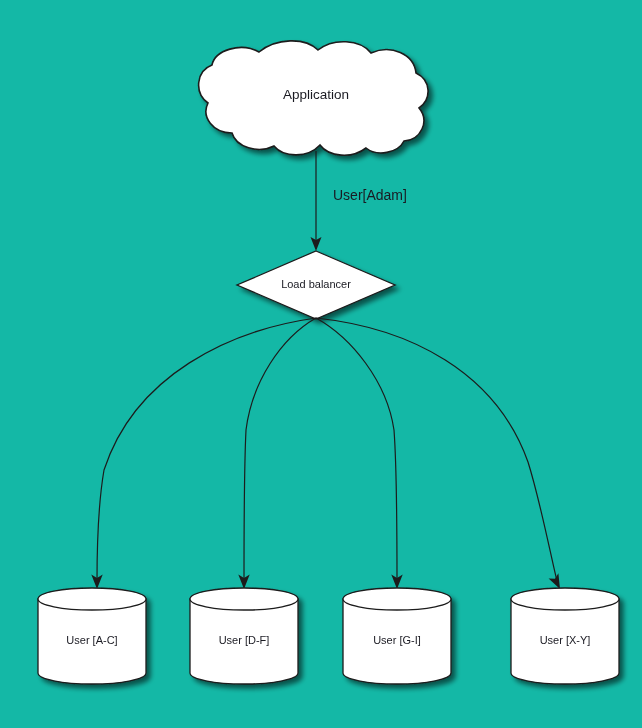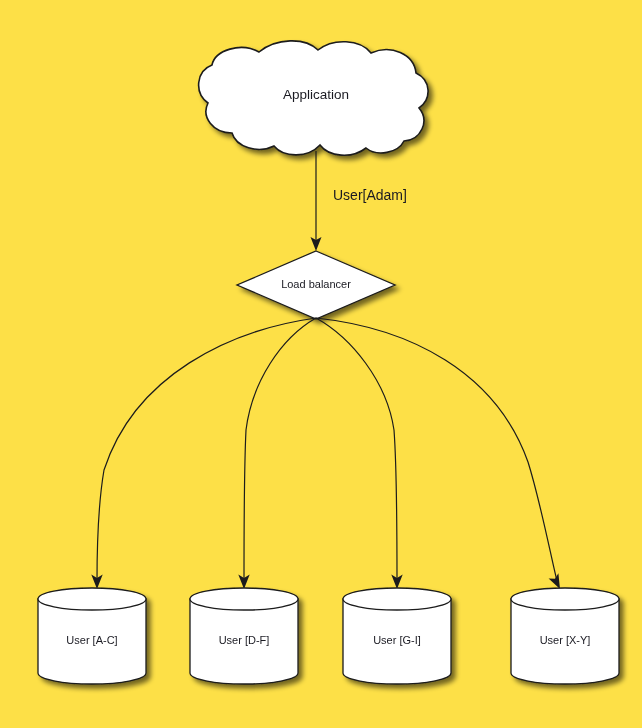--- a/index.html
+++ b/index.html
@@ -8,21 +8,21 @@
     padding: 0;
     background: #ffffff;
   }
   body {
     font-family: "Liberation Sans", "DejaVu Sans", sans-serif;
   }
   #diagram-root {
     position: relative;
     width: 642px;
     height: 728px;
-    background: #fde047;
+    background: #14b8a6;
     overflow: hidden;
   }
   #diagram-svg {
     position: absolute;
     left: 0;
     top: 0;
     width: 642px;
     height: 728px;
     display: block;
   }

